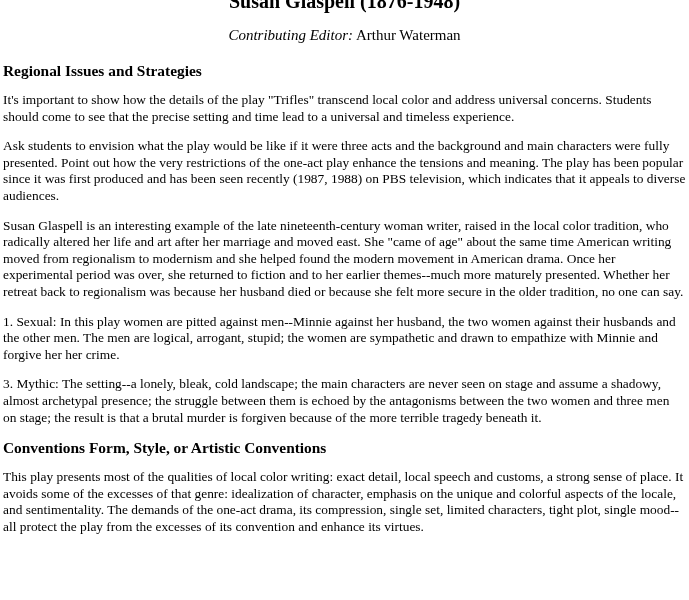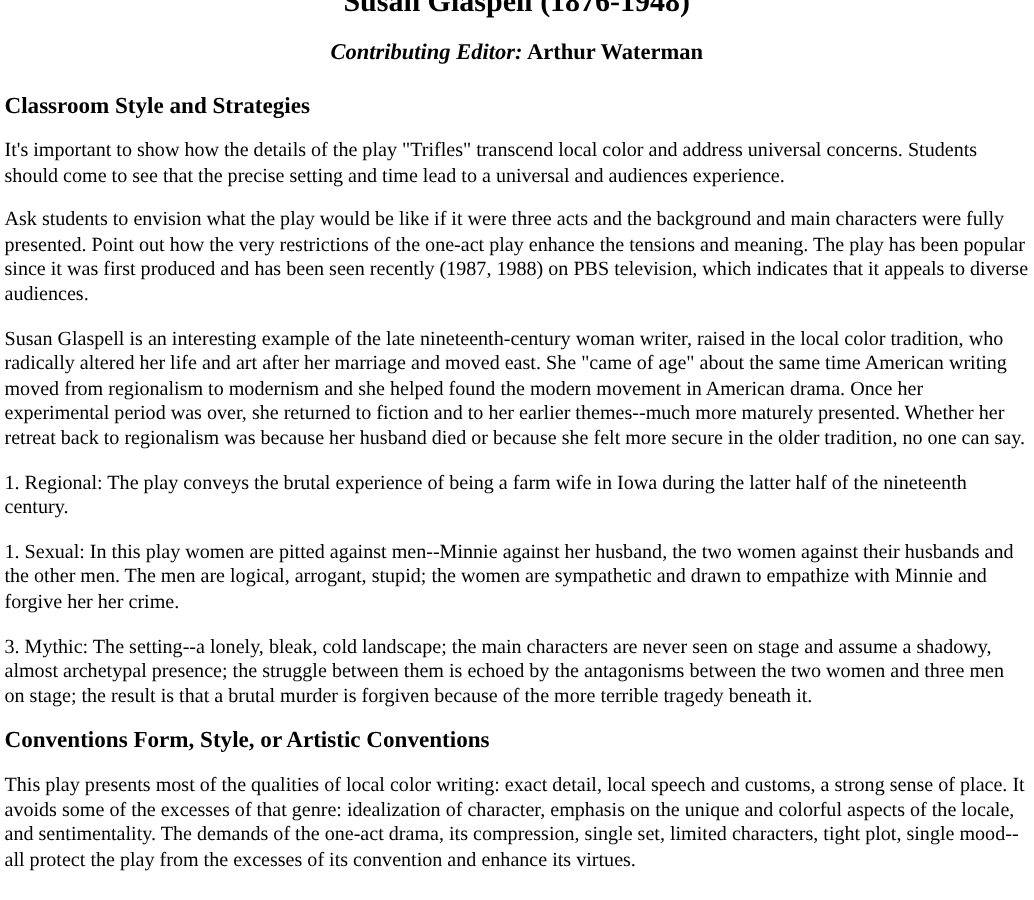--- a/index.html
+++ b/index.html
@@ -7,48 +7,47 @@
       width: 689px; height: 600px; overflow: hidden; position: relative;
       font-family: "Liberation Serif", "DejaVu Serif", serif;
       color: #000000; font-size: 13.4px; line-height: 16.6px;
     }
     .page { position: absolute; left: 3px; top: -11px; width: 683px; }
     h1 {
       font-size: 20px; font-weight: bold; text-align: center;
       margin: 0 0 13px 0; line-height: 24px;
     }
     .editor {
-      text-align: center; font-weight: bold; font-size: 15px;
+      text-align: center; font-weight: normal; font-size: 15px;
       margin: 0 0 18px 0; line-height: 18px;
     }
     .editor em { font-style: italic; }
     h2 {
       font-size: 15.4px; font-weight: bold; margin: 0 0 12px 0; line-height: 18px;
     }
     h2.big { font-size: 17px; }
     p { margin: 0 0 13px 0; }
   </style>
 </head>
 <body>
 
 <div class="page">
   <h1>Susan Glaspell (1876-1948)</h1>
   <div class="editor">
     <em>Contributing Editor:</em><span> Arthur Waterman</span>
   </div>
 
   <section>
-    <h2>Classroom Style and Strategies</h2>
-    <p>It's important to show how the details of the play "Trifles" transcend local color and address universal concerns. Students should come to see that the precise setting and time lead to a universal and audiences experience.</p>
+    <h2>Regional Issues and Strategies</h2>
+    <p>It's important to show how the details of the play "Trifles" transcend local color and address universal concerns. Students should come to see that the precise setting and time lead to a universal and timeless experience.</p>
     <p>Ask students to envision what the play would be like if it were three acts and the background and main characters were fully presented. Point out how the very restrictions of the one-act play enhance the tensions and meaning. The play has been popular since it was first produced and has been seen recently (1987, 1988) on PBS television, which indicates that it appeals to diverse audiences.</p>
     <p>Susan Glaspell is an interesting example of the late nineteenth-century woman writer, raised in the local color tradition, who radically altered her life and art after her marriage and moved east. She "came of age" about the same time American writing moved from regionalism to modernism and she helped found the modern movement in American drama. Once her experimental period was over, she returned to fiction and to her earlier themes--much more maturely presented. Whether her retreat back to regionalism was because her husband died or because she felt more secure in the older tradition, no one can say.</p>
   </section>
 
   <section>
-    <p>1. Regional: The play conveys the brutal experience of being a farm wife in Iowa during the latter half of the nineteenth century.</p>
     <p>1. Sexual: In this play women are pitted against men--Minnie against her husband, the two women against their husbands and the other men. The men are logical, arrogant, stupid; the women are sympathetic and drawn to empathize with Minnie and forgive her her crime.</p>
     <p>3. Mythic: The setting--a lonely, bleak, cold landscape; the main characters are never seen on stage and assume a shadowy, almost archetypal presence; the struggle between them is echoed by the antagonisms between the two women and three men on stage; the result is that a brutal murder is forgiven because of the more terrible tragedy beneath it.</p>
   </section>
 
   <section>
     <h2>Conventions Form, Style, or Artistic Conventions</h2>
     <p>This play presents most of the qualities of local color writing: exact detail, local speech and customs, a strong sense of place. It avoids some of the excesses of that genre: idealization of character, emphasis on the unique and colorful aspects of the locale, and sentimentality. The demands of the one-act drama, its compression, single set, limited characters, tight plot, single mood--all protect the play from the excesses of its convention and enhance its virtues.</p>
 
   </section>
 </div>

